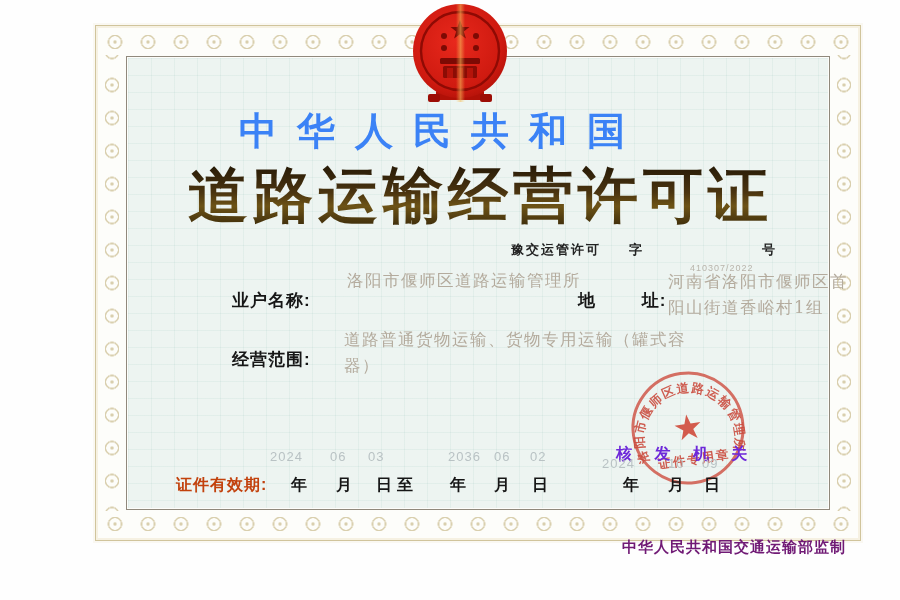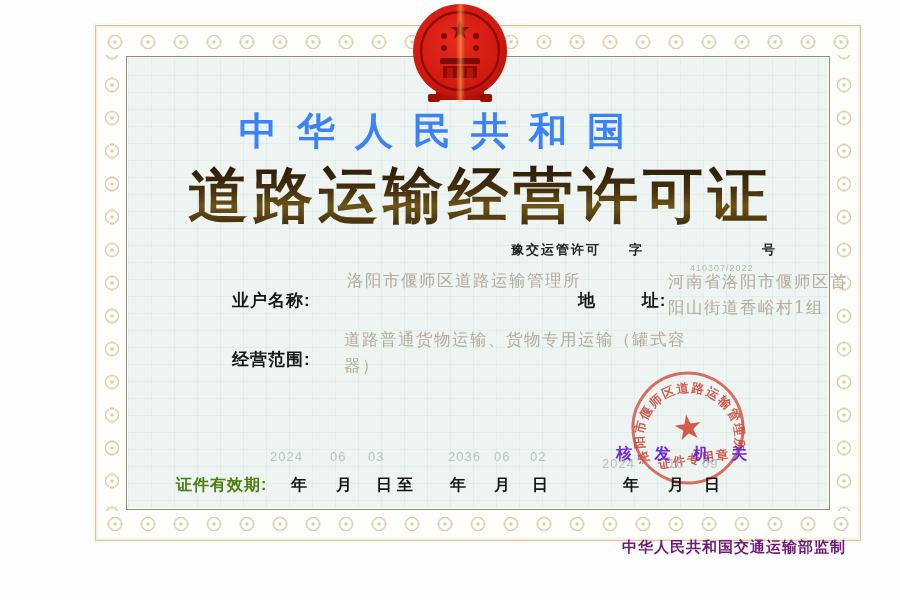--- a/index.html
+++ b/index.html
@@ -42,21 +42,21 @@
   .permit-small { font-size:13px; font-weight:bold; color:#222; letter-spacing:2px;margin-left:14px; }
   .faint-serial { font-size:9px; color:#b9b4ab; letter-spacing:1px;margin-top:40px; }
 
   .label { font-size:17px; font-weight:bold; letter-spacing:1px; color:#161616; }
   .value-faint { font-size:16.5px; color:#b4ab9d; letter-spacing:1.5px;
                  font-family:"DejaVu Serif", serif; }
 
   .issuer { font-size:16px; font-weight:bold; letter-spacing:9px; color:#6d28d9; }
   .date-faint { font-size:13px; color:#b9c2c4; letter-spacing:1px; }
   .unit { font-size:16px; font-weight:bold; color:#161616; }
-  .validity-label { font-size:16px; font-weight:bold; letter-spacing:1px; color:#4d7c0f; }
+  .validity-label { font-size:16px; font-weight:bold; letter-spacing:1px; color:#c2410c; }
 
   .footer-note { left:622px; top:538px; font-size:15px; font-weight:bold; color:#701a75; letter-spacing:1px; }
 
   
   .emblem { position:absolute; left:402px; top:2px; width:116px; height:102px; }
 
   
   .seal { position:absolute; left:627px; top:367px; width:122px; height:122px;
           transform:rotate(-8deg); opacity:.92; }
 </style>

